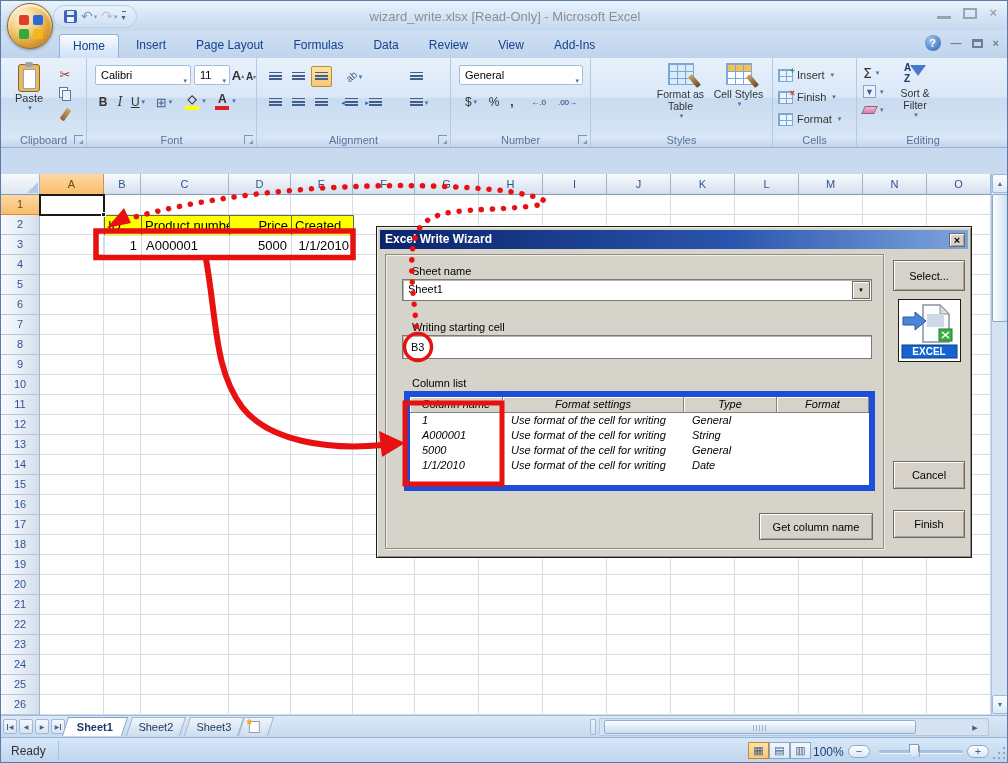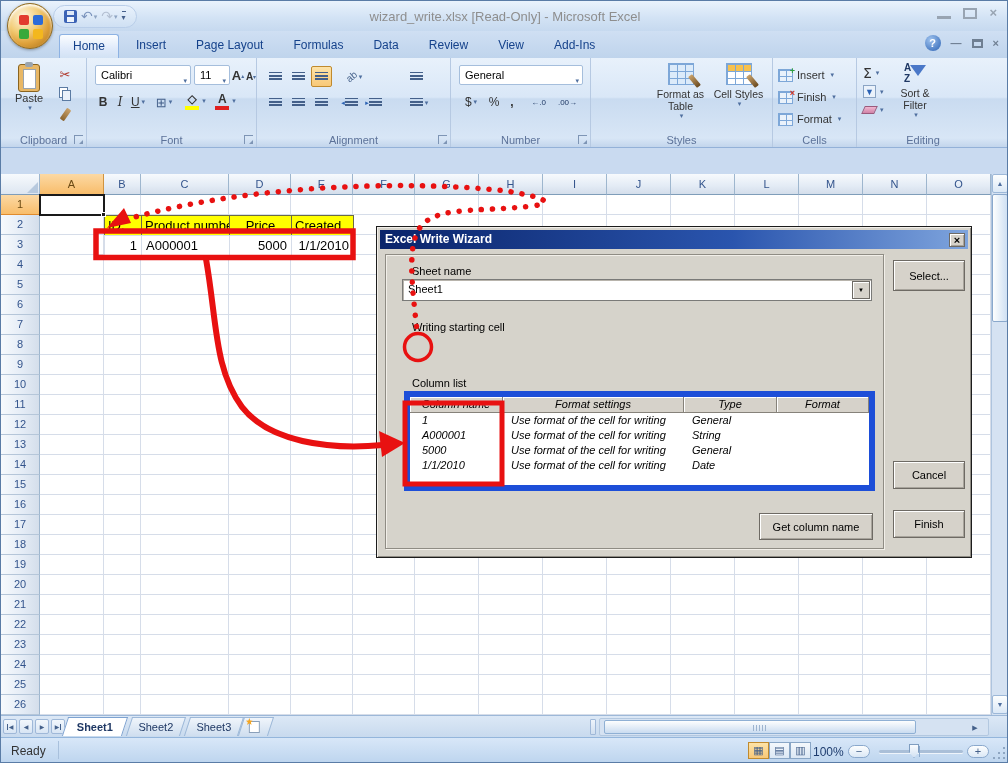--- a/index.html
+++ b/index.html
@@ -600,21 +600,21 @@
       <div class="vl" style="left:541px;top:21px;width:1px;height:520px"></div>
       <div class="vl" style="left:605px;top:21px;width:1px;height:520px"></div>
       <div class="vl" style="left:669px;top:21px;width:1px;height:520px"></div>
       <div class="vl" style="left:733px;top:21px;width:1px;height:520px"></div>
       <div class="vl" style="left:797px;top:21px;width:1px;height:520px"></div>
       <div class="vl" style="left:861px;top:21px;width:1px;height:520px"></div>
       <div class="vl" style="left:925px;top:21px;width:1px;height:520px"></div>
       <div class="vl" style="left:989px;top:21px;width:1px;height:520px"></div>
       <div class="ycell" style="left:103px;top:41px;width:38px;height:21px;text-align:left">ID.</div>
       <div class="ycell" style="left:140px;top:41px;width:89px;height:21px;text-align:left">Product number</div>
-      <div class="ycell" style="left:228px;top:41px;width:63px;height:21px;text-align:center">Price</div>
+      <div class="ycell" style="left:228px;top:41px;width:63px;height:21px;text-align:right">Price</div>
       <div class="ycell" style="left:290px;top:41px;width:63px;height:21px;text-align:left">Created</div>
       <div class="dcell" style="left:103px;top:61px;width:38px;height:21px;text-align:right">1</div>
       <div class="dcell" style="left:140px;top:61px;width:89px;height:21px;text-align:left">A000001</div>
       <div class="dcell" style="left:228px;top:61px;width:63px;height:21px;text-align:right">5000</div>
       <div class="dcell" style="left:290px;top:61px;width:63px;height:21px;text-align:right">1/1/2010</div>
       <div class="selbox" style="left:38px;top:20px;width:66px;height:22px">
         <div class="selhandle"></div>
       </div>
     </div>
 
@@ -683,20 +683,23 @@
     </div>
     <div class="dgroup"></div>
 
     <div class="dlab" style="left:33px;top:38px">Sheet name</div>
     <div class="dcombo" style="left:25px;top:52px;width:470px;height:22px">
       <span class="dval">Sheet1</span>
       <div class="ddbtn">▼</div>
     </div>
 
     <div class="dlab" style="left:33px;top:94px">Writing starting cell</div>
+    <div class="dinput" style="left:25px;top:108px;width:470px;height:24px">
+      <span class="dval" style="top:5px;left:8px">B3</span>
+    </div>
 
     <div class="dlab" style="left:33px;top:150px">Column list</div>
     <div id="dlgtable" style="left:27px;top:164px;width:471px;height:100px">
         <div class="dtr">
           <div class="dth" style="width:95px">Column name</div>
           <div class="dth" style="width:185px">Format settings</div>
           <div class="dth" style="width:95px">Type</div>
           <div class="dth" style="width:94px">Format</div>
         </div>
         <div class="dtr">
@@ -721,20 +724,32 @@
           <div class="dtd" style="width:95px">1/1/2010</div>
           <div class="dtd" style="width:185px">Use format of the cell for writing</div>
           <div class="dtd" style="width:95px">Date</div>
           <div class="dtd" style="width:94px"></div>
         </div>
       </div>
 
     <div class="dbtn" style="left:382px;top:286px;width:114px;height:27px">Get column name</div>
     <div class="dbtn" style="left:516px;top:33px;width:72px;height:31px">Select...</div>
 
+    <div class="dicon" style="left:521px;top:72px">
+      <svg width="61" height="61" viewBox="0 0 61 61">
+        <path d="M24 5 h17 l9 9 v28 h-26 z" fill="#fdfdfd" stroke="#8892a0" stroke-width="1.5"></path>
+        <path d="M41 5 l9 9 h-9 z" fill="#d7dde6" stroke="#8892a0"></path>
+        <rect x="28" y="14" width="17" height="13" fill="#cfd9e6"></rect>
+        <rect x="40" y="29" width="13" height="12" fill="#3fae49" stroke="#1e7a28"></rect>
+        <path d="M43 32 l7 6 M50 32 l-7 6" stroke="#fff" stroke-width="1.6"></path>
+        <path d="M4 17 h12 v-5 l11 9 -11 9 v-5 h-12 z" fill="#4a86d8" stroke="#2a5aa0"></path>
+        <rect x="3" y="45" width="55" height="13" fill="#1465d2" stroke="#0b3f8a"></rect>
+        <text x="30" y="55" text-anchor="middle" font-family="Liberation Sans, sans-serif" font-size="10" font-weight="bold" fill="#ffffff">EXCEL</text>
+      </svg>
+    </div>
 
     <div class="dbtn" style="left:516px;top:234px;width:72px;height:28px">Cancel</div>
     <div class="dbtn" style="left:516px;top:283px;width:72px;height:28px">Finish</div>
   </div>
 
   <svg id="ann" class="abs" style="left:0;top:0;z-index:30;pointer-events:none" width="1008" height="763" viewBox="0 0 1008 763">
     <g fill="none" stroke-linecap="round">
       <path class="ann" stroke-width="5.5" stroke-dasharray="0.1 11" d="M114,222 C230,185 400,178 505,190 C548,197 552,202 532,205 C468,212 424,203 414,237 C407,258 413,300 416,331" stroke="#e81111"></path>
       <circle class="ann" cx="417" cy="346" r="13.5" stroke-width="3.5" stroke="#e81111"></circle>
       <rect class="ann" x="95" y="230" width="257" height="26.5" stroke-width="5.5" stroke="#e81111"></rect>

